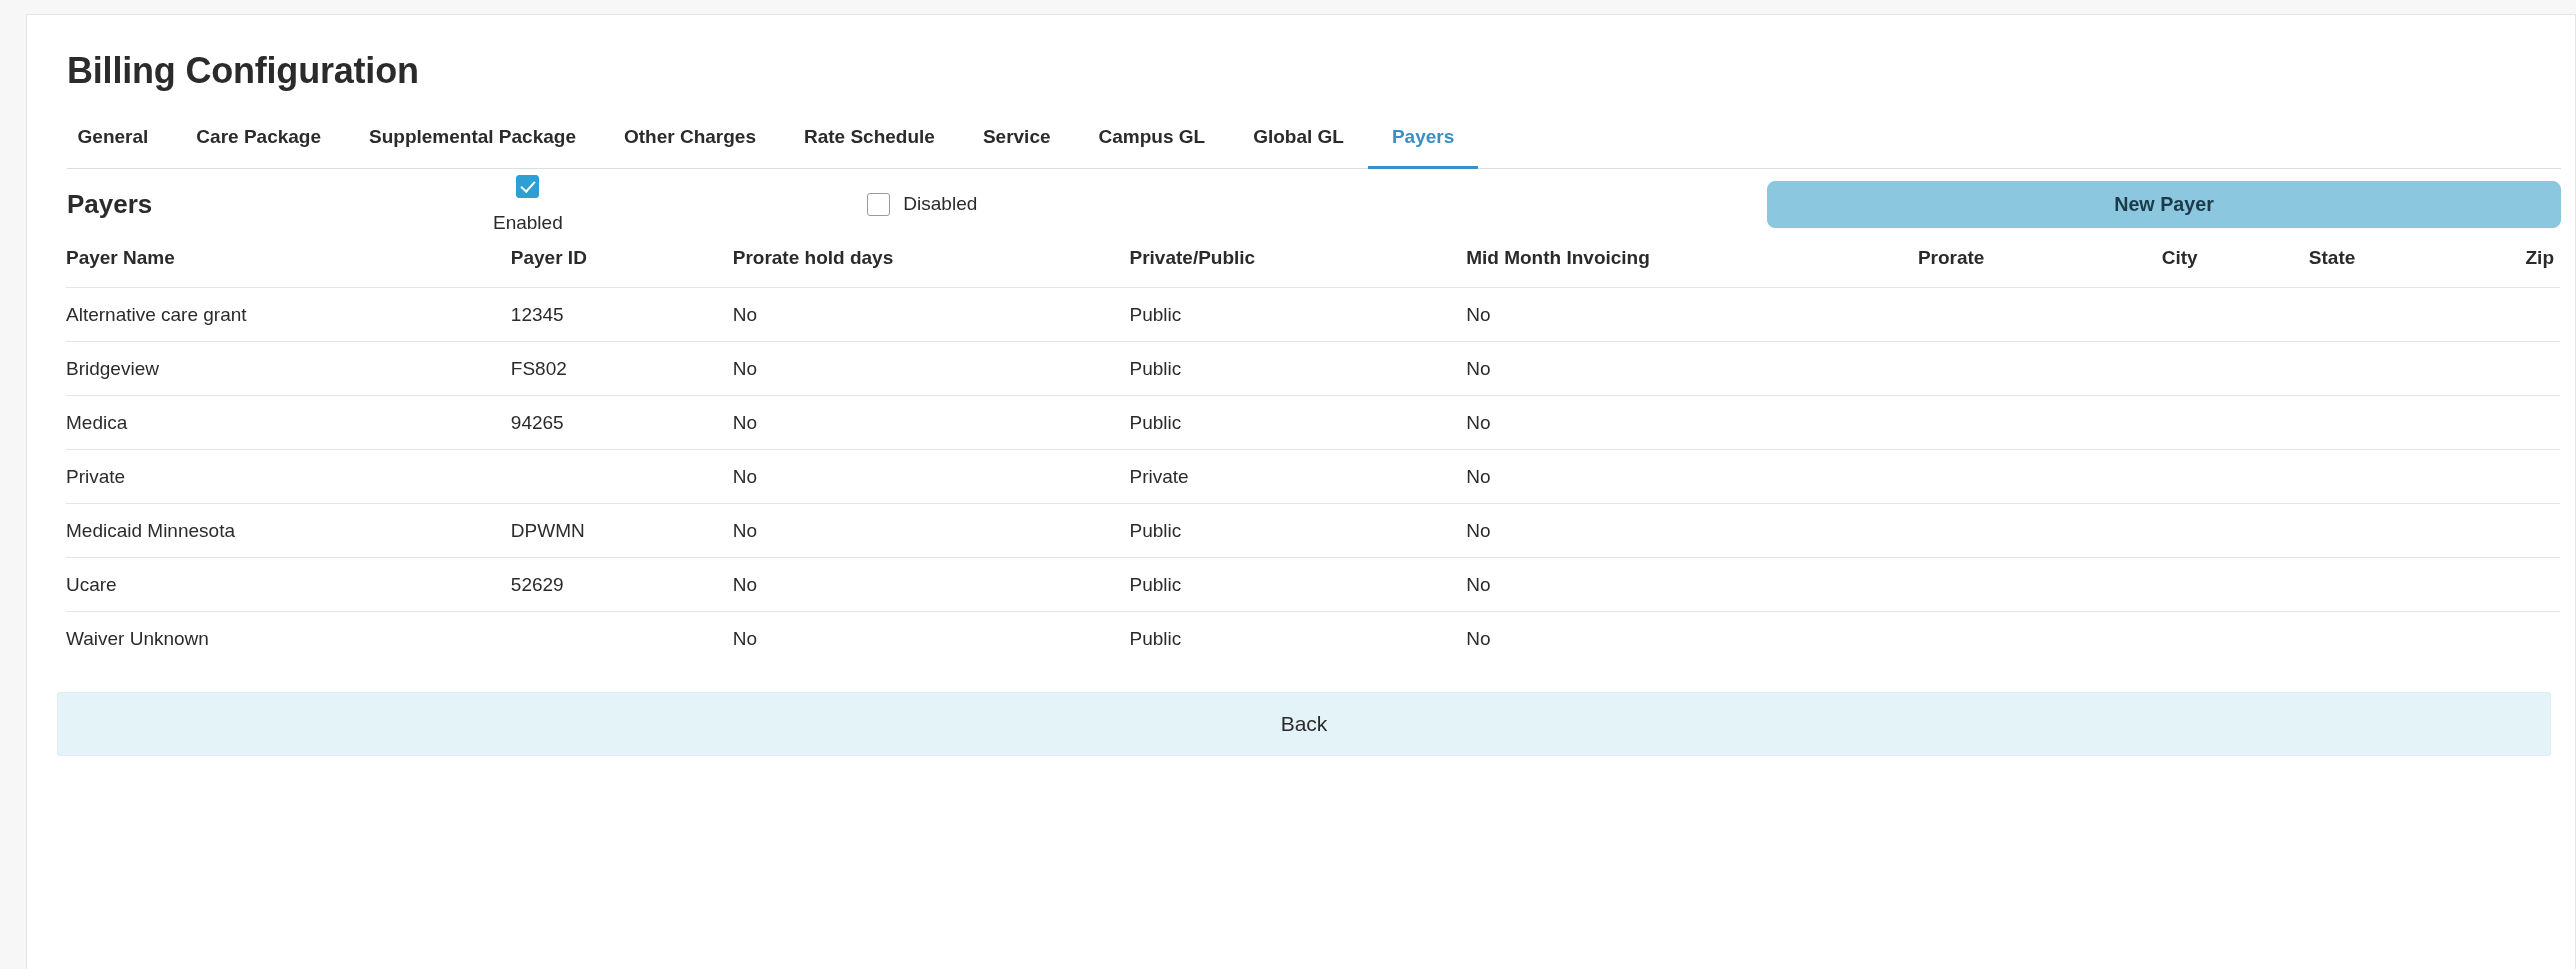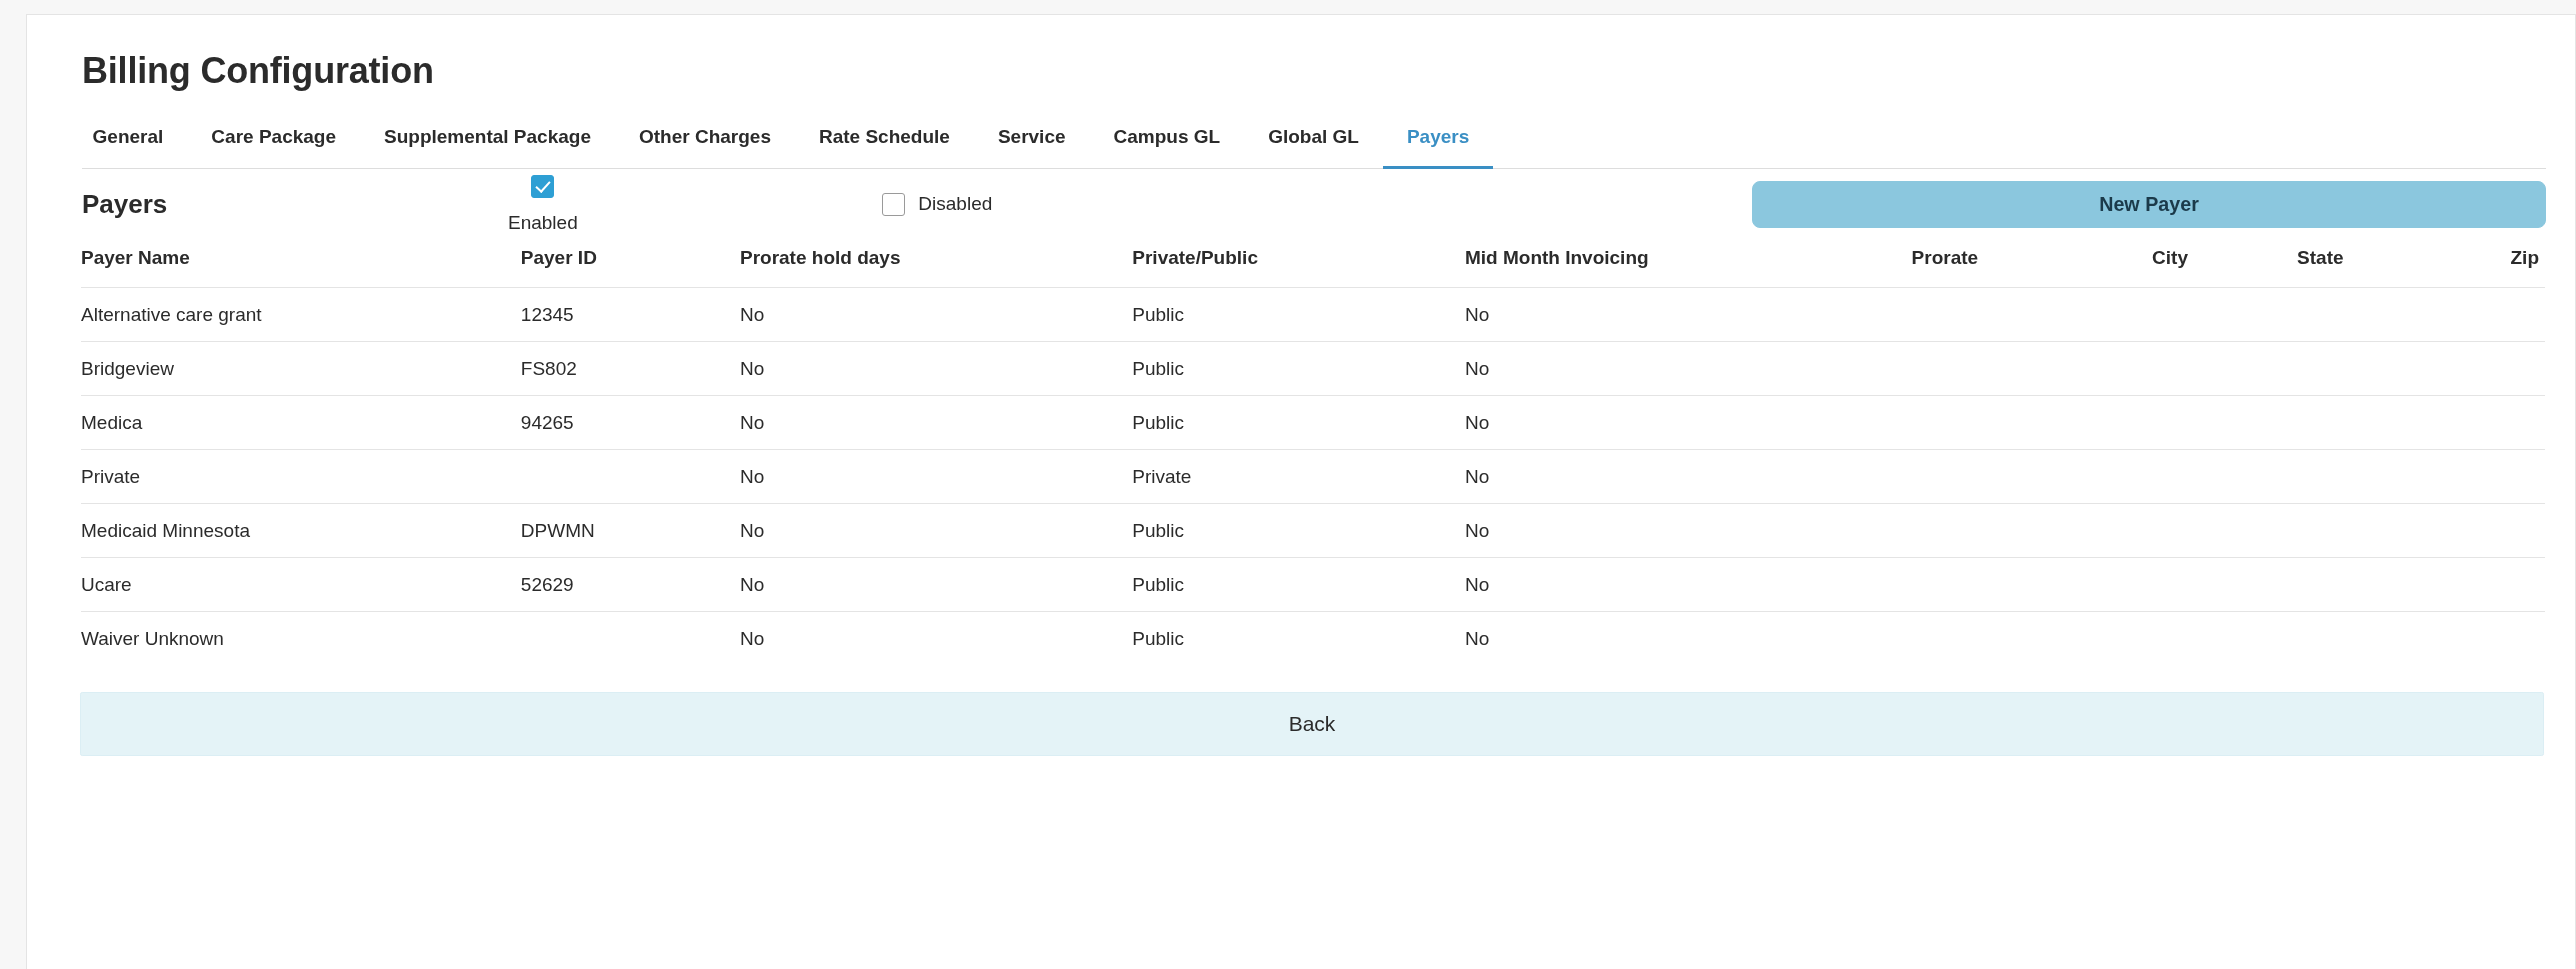--- a/index.html
+++ b/index.html
@@ -23,21 +23,21 @@
   }
   .card {
     position: absolute;
     left: 26px;
     top: 13.6px;
     width: 2550px;
     height: 956px;
     background: #ffffff;
     border: 0.8px solid #e4e4e4;
     border-bottom: none;
-    padding: 0 29px;
+    padding: 0 14px;
   }
   .page-title {
     font-size: 36px;
     font-weight: bold;
     color: #2b2b2b;
     margin: 0;
     padding: 35px 0 0 26px;
     letter-spacing: -0.2px;
   }
   .tabs {
@@ -154,21 +154,21 @@
   .col-id     { width: 227px; }
   .col-hold   { width: 405px; }
   .col-pp     { width: 344px; }
   .col-mmi    { width: 461px; }
   .col-addr   { width: 250px; }
   .col-city   { width: 151px; }
   .col-state  { width: 159px; }
   .col-zip    { width: 98px; text-align: right; padding-right: 6px; }
   thead th.col-zip { text-align: right; padding-right: 6px; }
   .back-bar {
-    margin: 27px 0 0 24px;
+    margin: 27px 0 0 16px;
     width: calc(100% - 26px);
     height: 64px;
     background: #e4f3f7;
     border: 0.8px solid #dbeef4;
     border-radius: 2.3px;
     display: flex;
     align-items: center;
     justify-content: center;
     cursor: pointer;
   }

